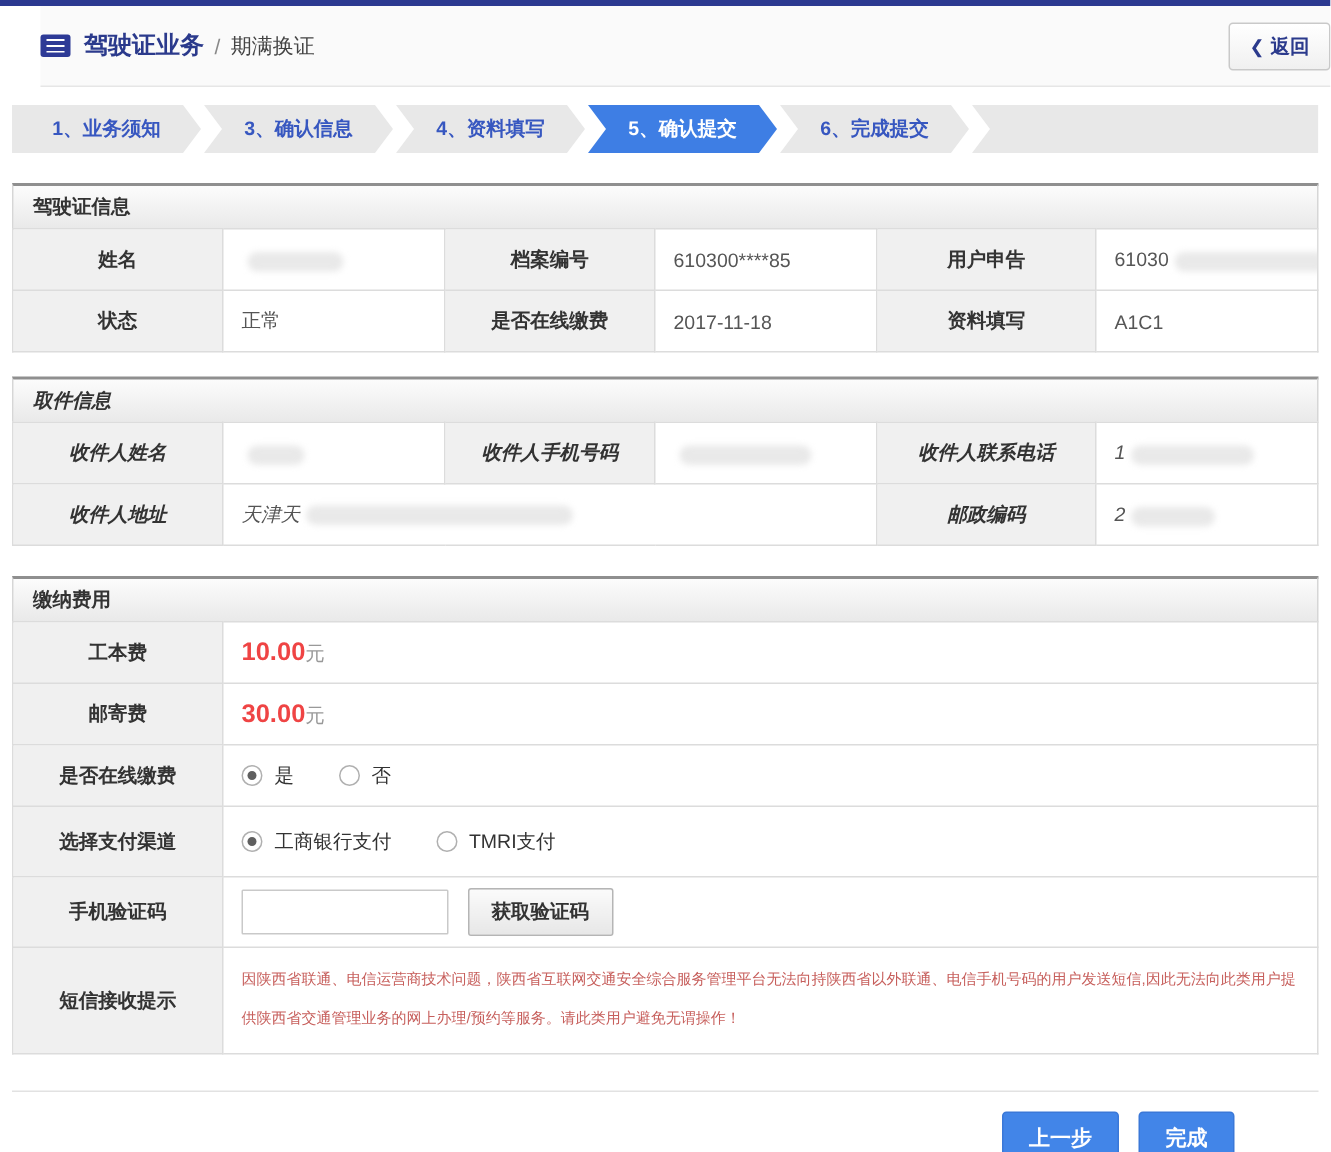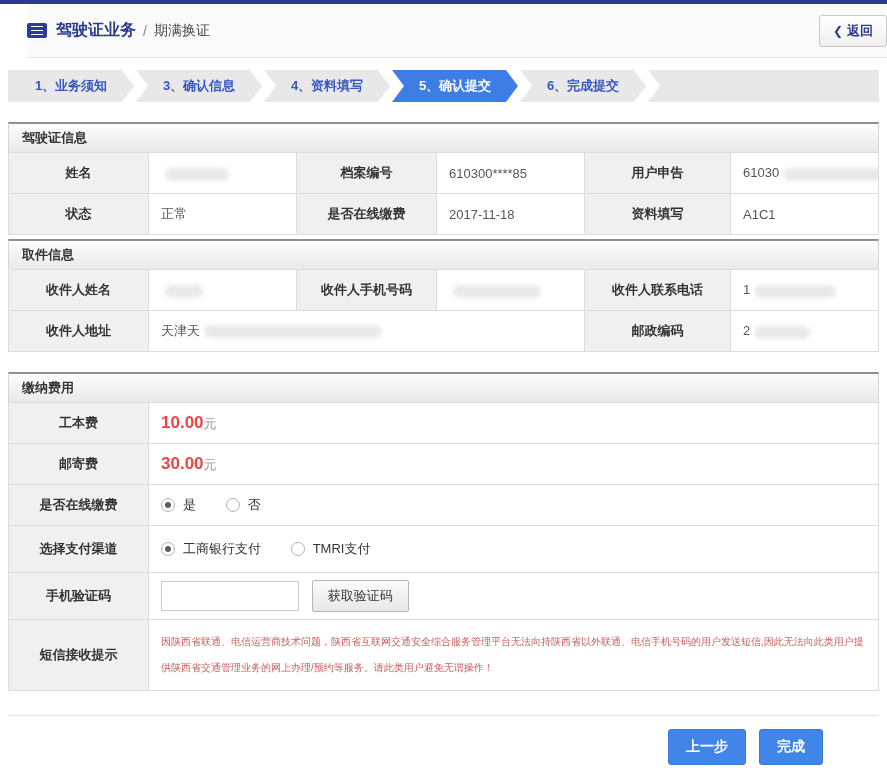--- a/index.html
+++ b/index.html
@@ -42,21 +42,21 @@
     clip-path:polygon(0 0, calc(100% - 12px) 0, 100% 50%, calc(100% - 12px) 100%, 0 100%, 12px 50%);
   }
   .step.first { clip-path:polygon(0 0, calc(100% - 12px) 0, 100% 50%, calc(100% - 12px) 100%, 0 100%); }
   .step.active { background:#3e7ee4; color:#fff; }
   .step.filler {
     flex:1 1 auto; margin-right:0;
     clip-path:polygon(0 0, 100% 0, 100% 100%, 0 100%, 12px 50%);
   }
   
   .section { margin:20px 8px 0; }
-  .section.tight { margin-top:4px; }
+  .section.tight { margin-top:16px;font-style:italic; }
   .section-header {
     border:1px solid #d6d6d6; border-top:2px solid #8f8f8f; border-bottom:none;
     background:linear-gradient(#fcfcfc,#e9e9e9);
     height:30px; line-height:28px; padding-left:13px;
     font-weight:bold; font-size:13px; color:#333;
   }
   table.info { width:100%; border-collapse:collapse; font-size:13px; table-layout:fixed; }
   table.info td { border:1px solid #dcdcdc; height:41px; padding:0 12px; overflow:hidden; white-space:nowrap; }
   td.lbl { background:#f0f0f0; text-align:center; font-weight:bold; color:#333; width:140px; }
   td.val { background:#fff; color:#555; }
@@ -78,21 +78,21 @@
     border-radius:50%; background:#5f5f5f;
   }
   .radio-lab { margin:0 26px 0 8px; color:#333; }
   .code-input {
     width:138px; height:30px; border:1px solid #c9c9c9; border-radius:1px;
     font-family:inherit; font-size:13px; padding:0 6px; vertical-align:middle;
   }
   .code-btn {
     height:32px; padding:0 15px; margin-left:9px; vertical-align:middle;
     background:linear-gradient(#fbfbfb,#e7e7e7); border:1px solid #b5b5b5;
-    border-radius:2px; font-weight:normal; font-size:13px; color:#333;
+    border-radius:2px; font-weight:bold; font-size:13px; color:#333;
     font-family:inherit; cursor:pointer;
   }
   td.val.notice-cell { white-space:normal; padding:9px 12px; }
   .notice { color:#c75f5c; line-height:26px; font-size:10px; }
   
   .actions {
     margin:24px 8px 0; border-top:1px solid #e2e2e2;
     padding:13px 56px 14px 0; display:flex; justify-content:flex-end; gap:13px;
   }
   .btn-blue {

